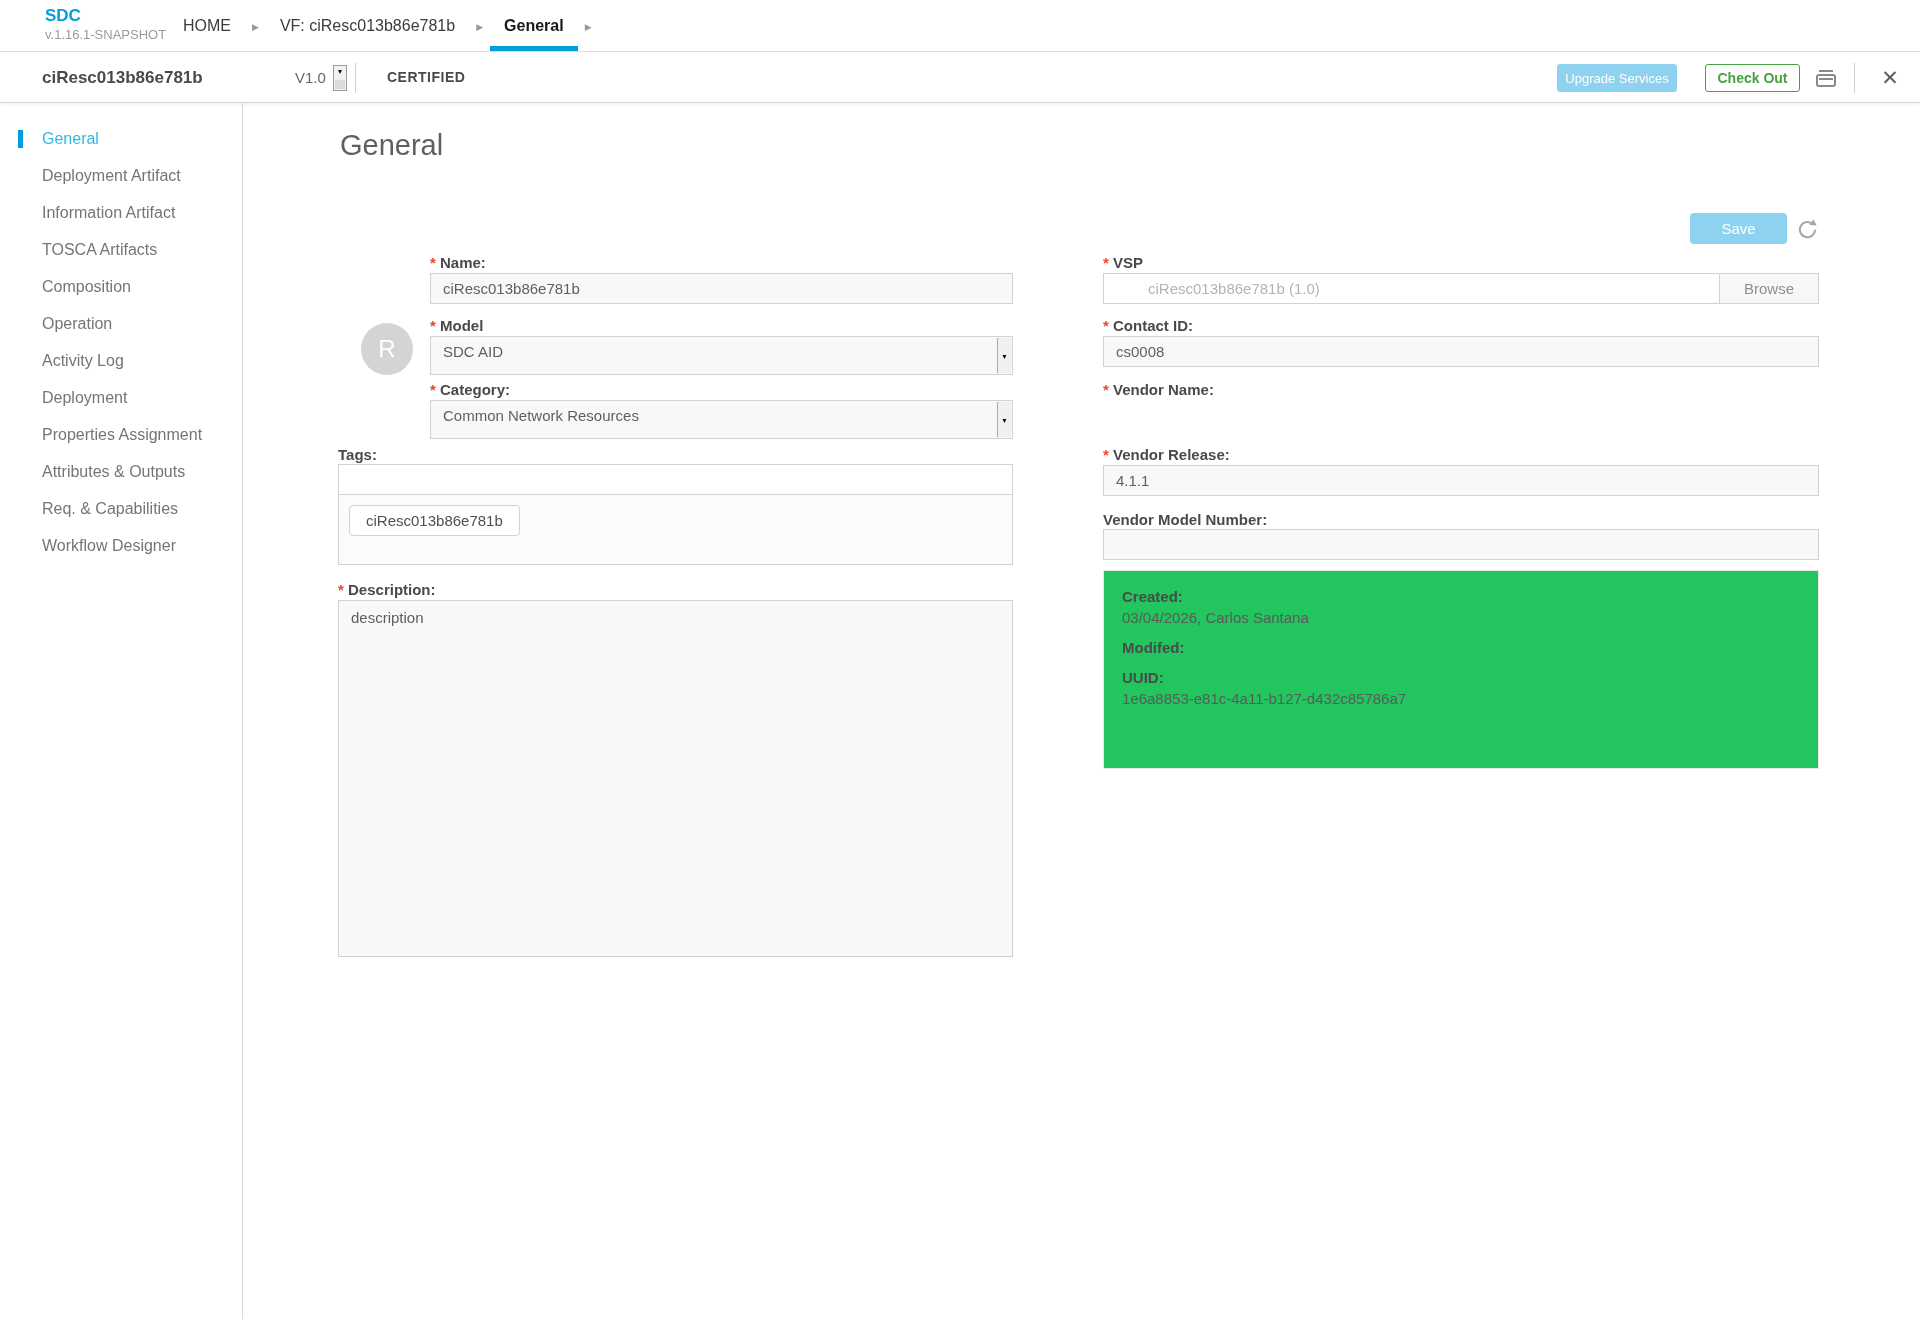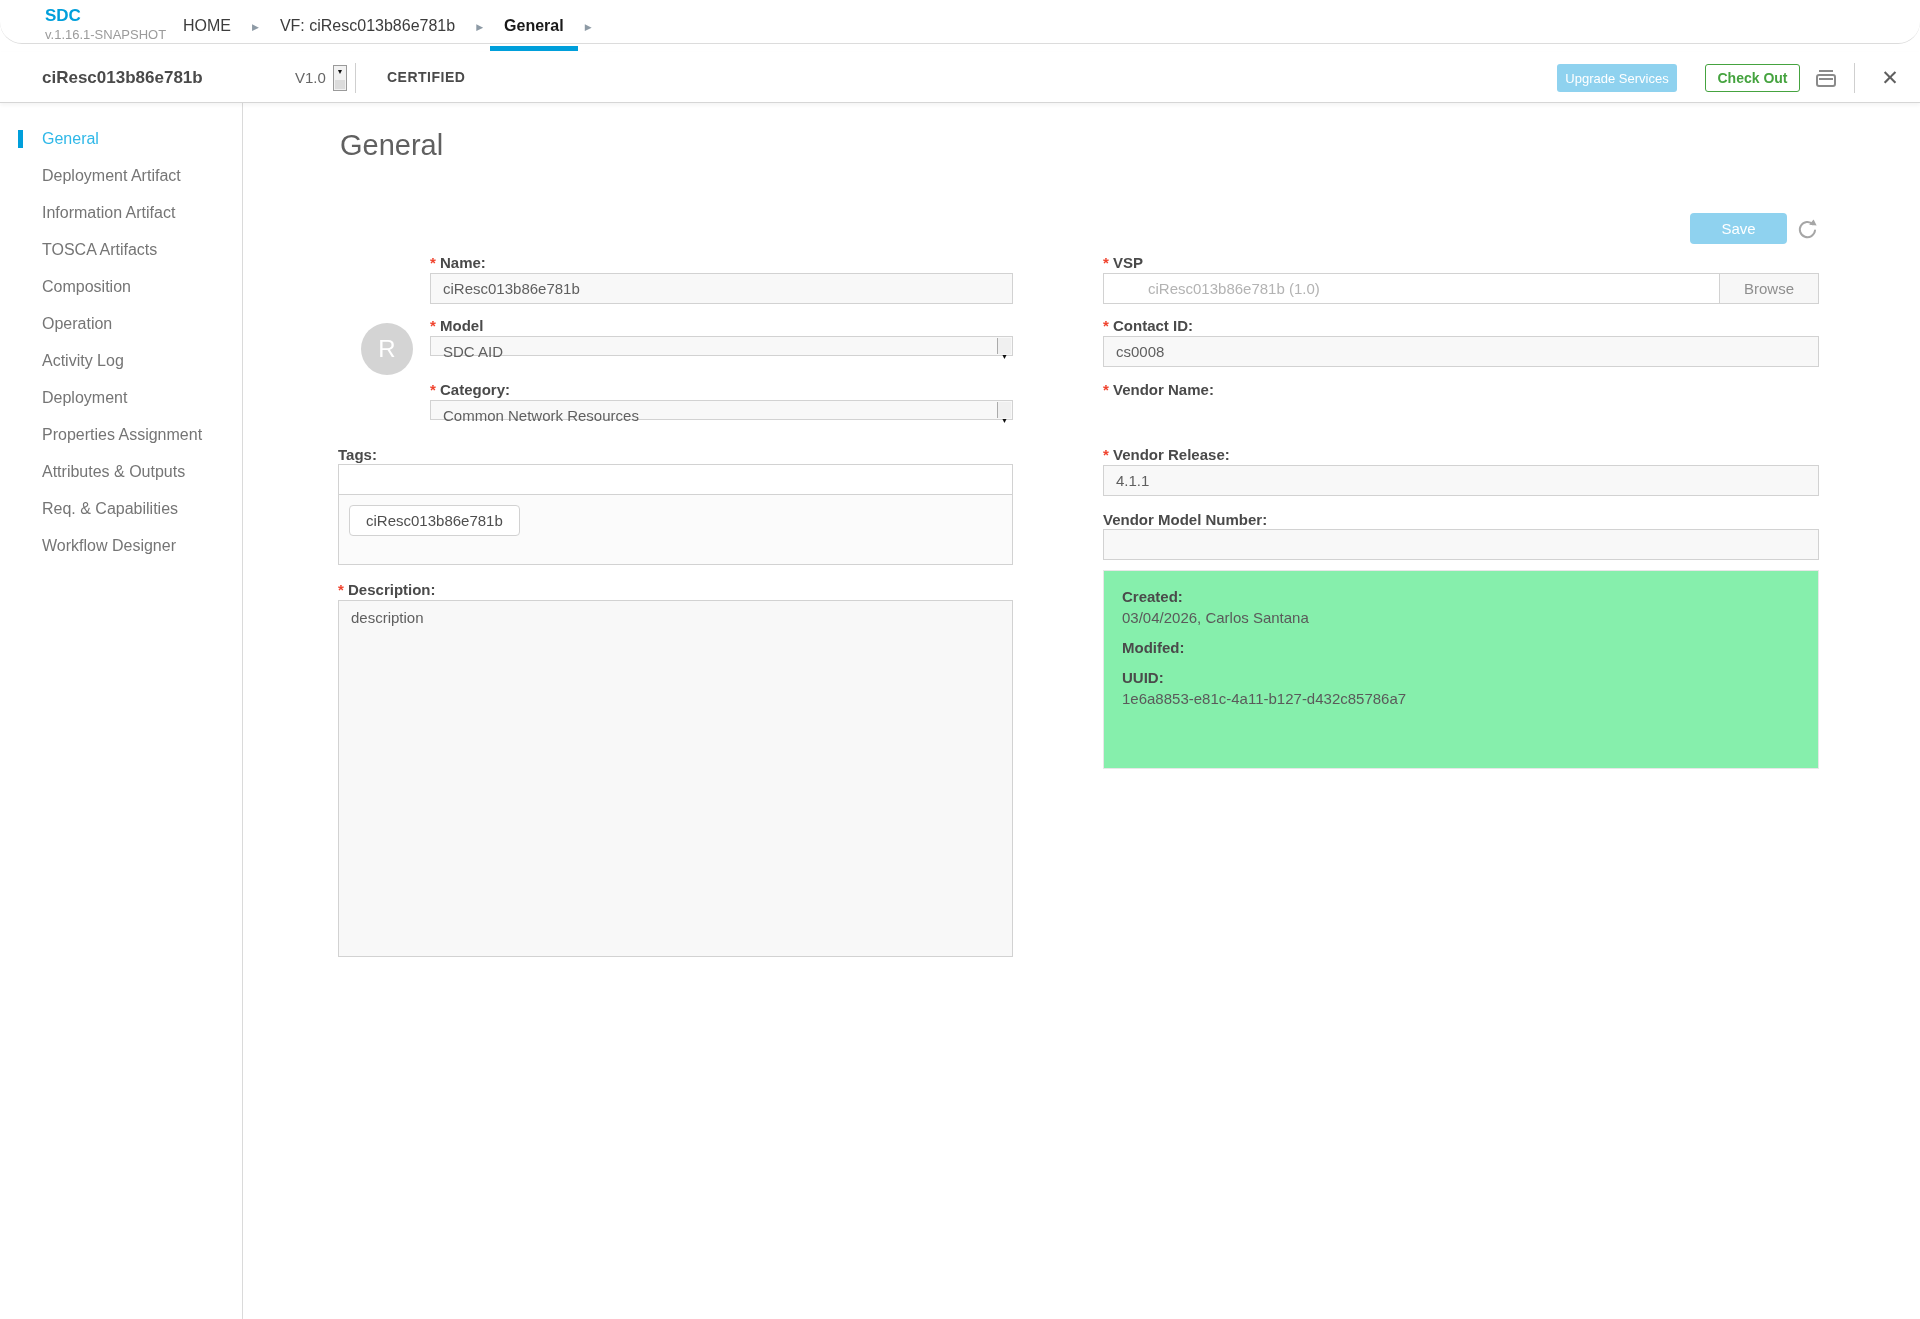--- a/index.html
+++ b/index.html
@@ -2,22 +2,22 @@
 <html><head>
 <meta charset="utf-8">
 <style>
   * { box-sizing: border-box; }
   html,body { margin:0; padding:0; background:#fff; }
   .app {
     position:relative; width:1920px; height:1319px; overflow:hidden;
     font-family:"Liberation Sans", sans-serif; background:#fff; color:#4a4a4a;
   }
   
-  .topbar { position:absolute; left:0; top:0; width:1920px; height:44px;
-            background:#fff; border-bottom:1px solid #dcdcdc;border-radius:22px; }
+  .topbar { position:absolute; left:0; top:0; width:1920px; height:52px;
+            background:#fff; border-bottom:1px solid #dcdcdc; }
   .logo { position:absolute; left:45px; top:7px; line-height:1.1; }
   .logo-title { color:#009fdb; font-size:17px; font-weight:bold; }
   .logo-version { color:#9b9b9b; font-size:13px; margin-top:2px; }
   .breadcrumb { position:absolute; left:183px; top:0; height:51px;
                 display:flex; align-items:center; column-gap:21px; }
   .crumb { position:relative; display:flex; align-items:center; height:51px;
            font-size:16px; color:#3c3c3c; cursor:pointer; white-space:nowrap; }
   .crumb.active { font-weight:bold; color:#191919; }
   .crumb.active::after { content:""; position:absolute; left:-14px; right:-14px;
            bottom:0; height:5px; background:#009fdb; }
@@ -67,40 +67,40 @@
   .refresh-btn { position:absolute; left:1553px; top:115px; width:22px; height:22px; cursor:pointer; }
   .avatar { position:absolute; left:118px; top:220px; width:52px; height:52px;
             border-radius:50%; background:#d4d4d4; color:#fff; font-size:24px;
             display:flex; align-items:center; justify-content:center; }
   .lbl { position:absolute; font-size:15px; font-weight:bold; color:#4a4a4a; white-space:nowrap; }
   .lbl.req::before { content:"* "; color:#f0432e; }
   .inp { position:absolute; height:31px; border:1px solid #d2d2d2; background:#f8f8f8;
             color:#5f5f5f; font-family:inherit; font-size:15px; padding:0 12px; outline:none; }
   .inp.white { background:#fff; }
   .inp.ghost { color:#b3b3b3;padding-left:44px; }
-  .sel { position:absolute; height:20px; border:1px solid #d2d2d2; background:#f8f8f8;
+  .sel { position:absolute; height:39px; border:1px solid #d2d2d2; background:#f8f8f8;
             color:#5f5f5f; font-size:15px; line-height:29px; padding:0 26px 8px 12px; cursor:pointer; }
   .sel-arrow { position:absolute; right:1px; top:1px; bottom:1px; width:14px;
             background:#f0f0f0; border-left:1px solid #ababab; text-align:center; }
   .sel-arrow span { display:block; font-size:7px; color:#111; margin-top:4px; }
   .browse-btn { position:absolute; height:31px; background:#f7f7f7; border:1px solid #d2d2d2;
             color:#8f8f8f; font-family:inherit; font-size:15px; cursor:pointer; }
   .tags-box { position:absolute; left:95px; top:361px; width:675px; }
   .tags-input { display:block; width:675px; height:31px; border:1px solid #d2d2d2;
             background:#fff; font-family:inherit; font-size:15px; padding:0 12px; outline:none; }
   .tags-list { width:675px; height:70px; border:1px solid #d2d2d2; border-top:none;
             background:#fbfbfb; padding:10px; }
   .tag-chip { display:inline-block; height:31px; line-height:29px; padding:0 16px;
             background:#fff; border:1px solid #d2d2d2; border-radius:4px;
             font-size:15px; color:#4f4f4f; cursor:pointer; }
   .desc-area { position:absolute; left:95px; top:497px; width:675px; height:357px;
             border:1px solid #d2d2d2; background:#f8f8f8; color:#5f5f5f;
             font-family:inherit; font-size:15px; padding:8px 12px; resize:none; outline:none; }
   .meta-box { position:absolute; left:860px; top:467px; width:716px; height:199px;
-            background:#86efac; border:1px solid #e7e7e7; padding:15px 18px; }
+            background:#22c55e; border:1px solid #e7e7e7; padding:15px 18px; }
   .meta-row { margin-bottom:9px; }
   .meta-label { font-size:15px; font-weight:bold; color:#4a4a4a; line-height:21px; }
   .meta-value { font-size:15px; color:#5a5a5a; line-height:21px; }
 </style>
 </head>
 <body>
 
 <div class="app">
 
   <header class="topbar">

